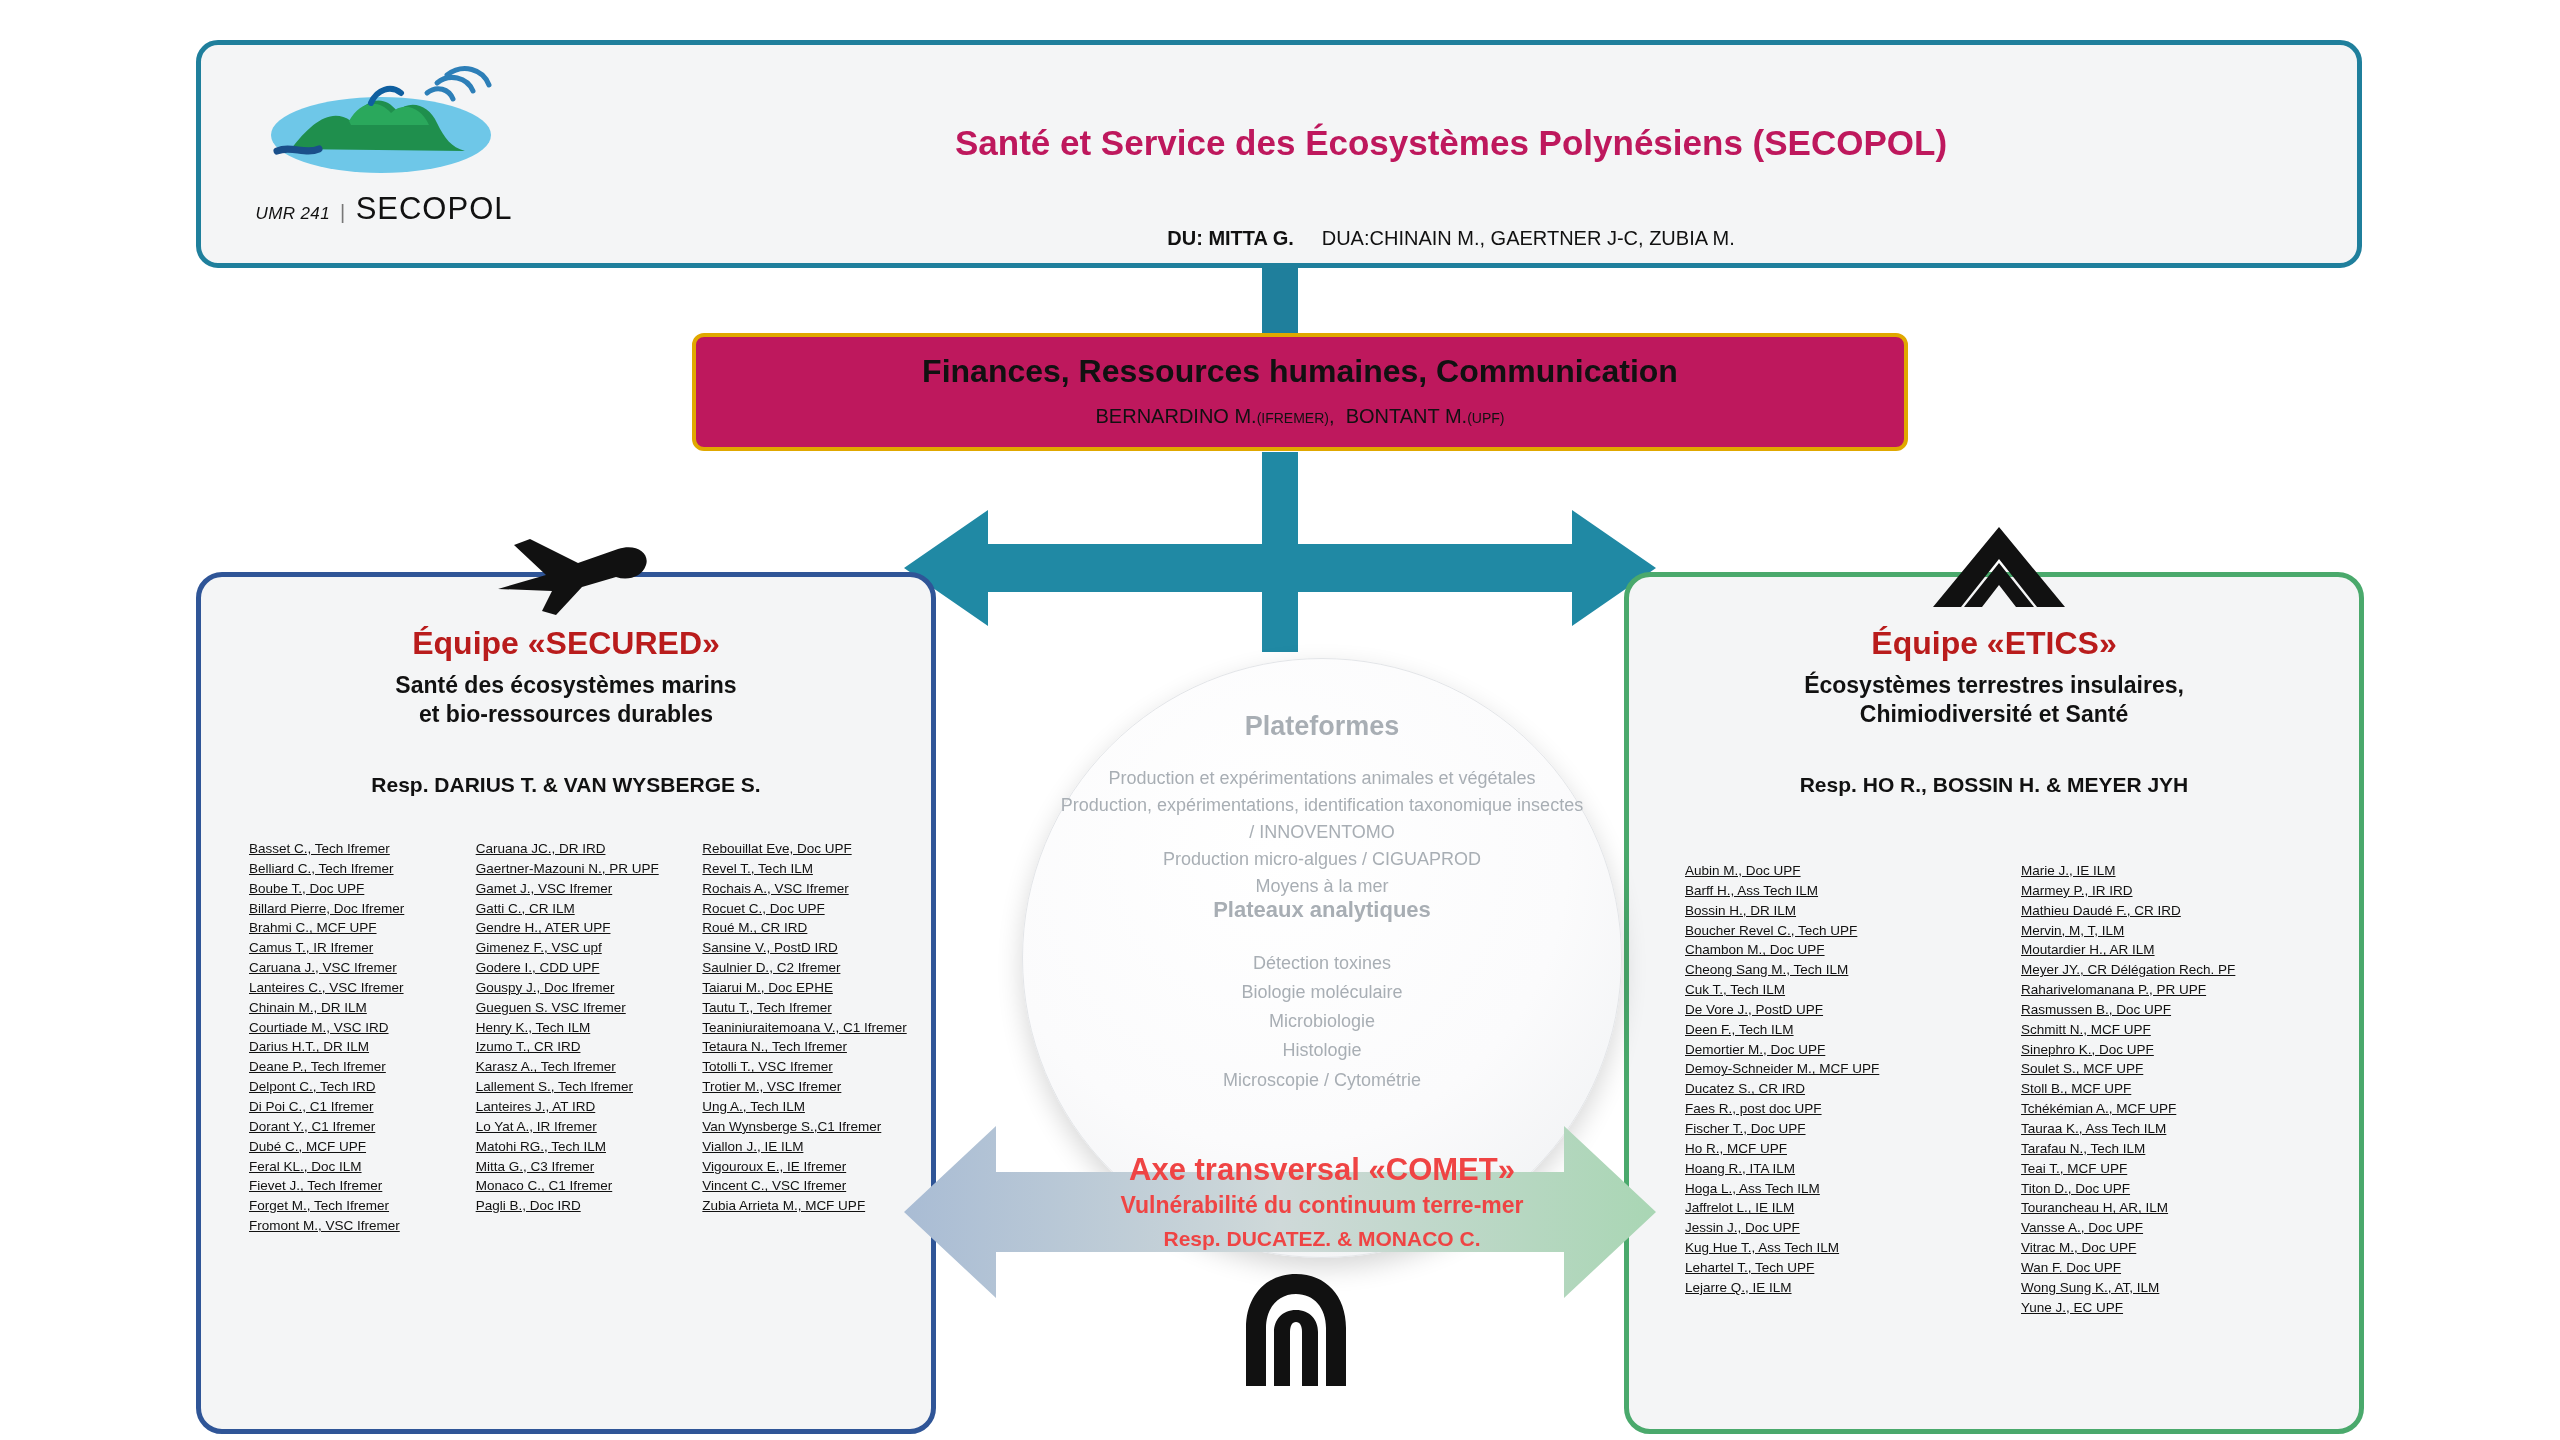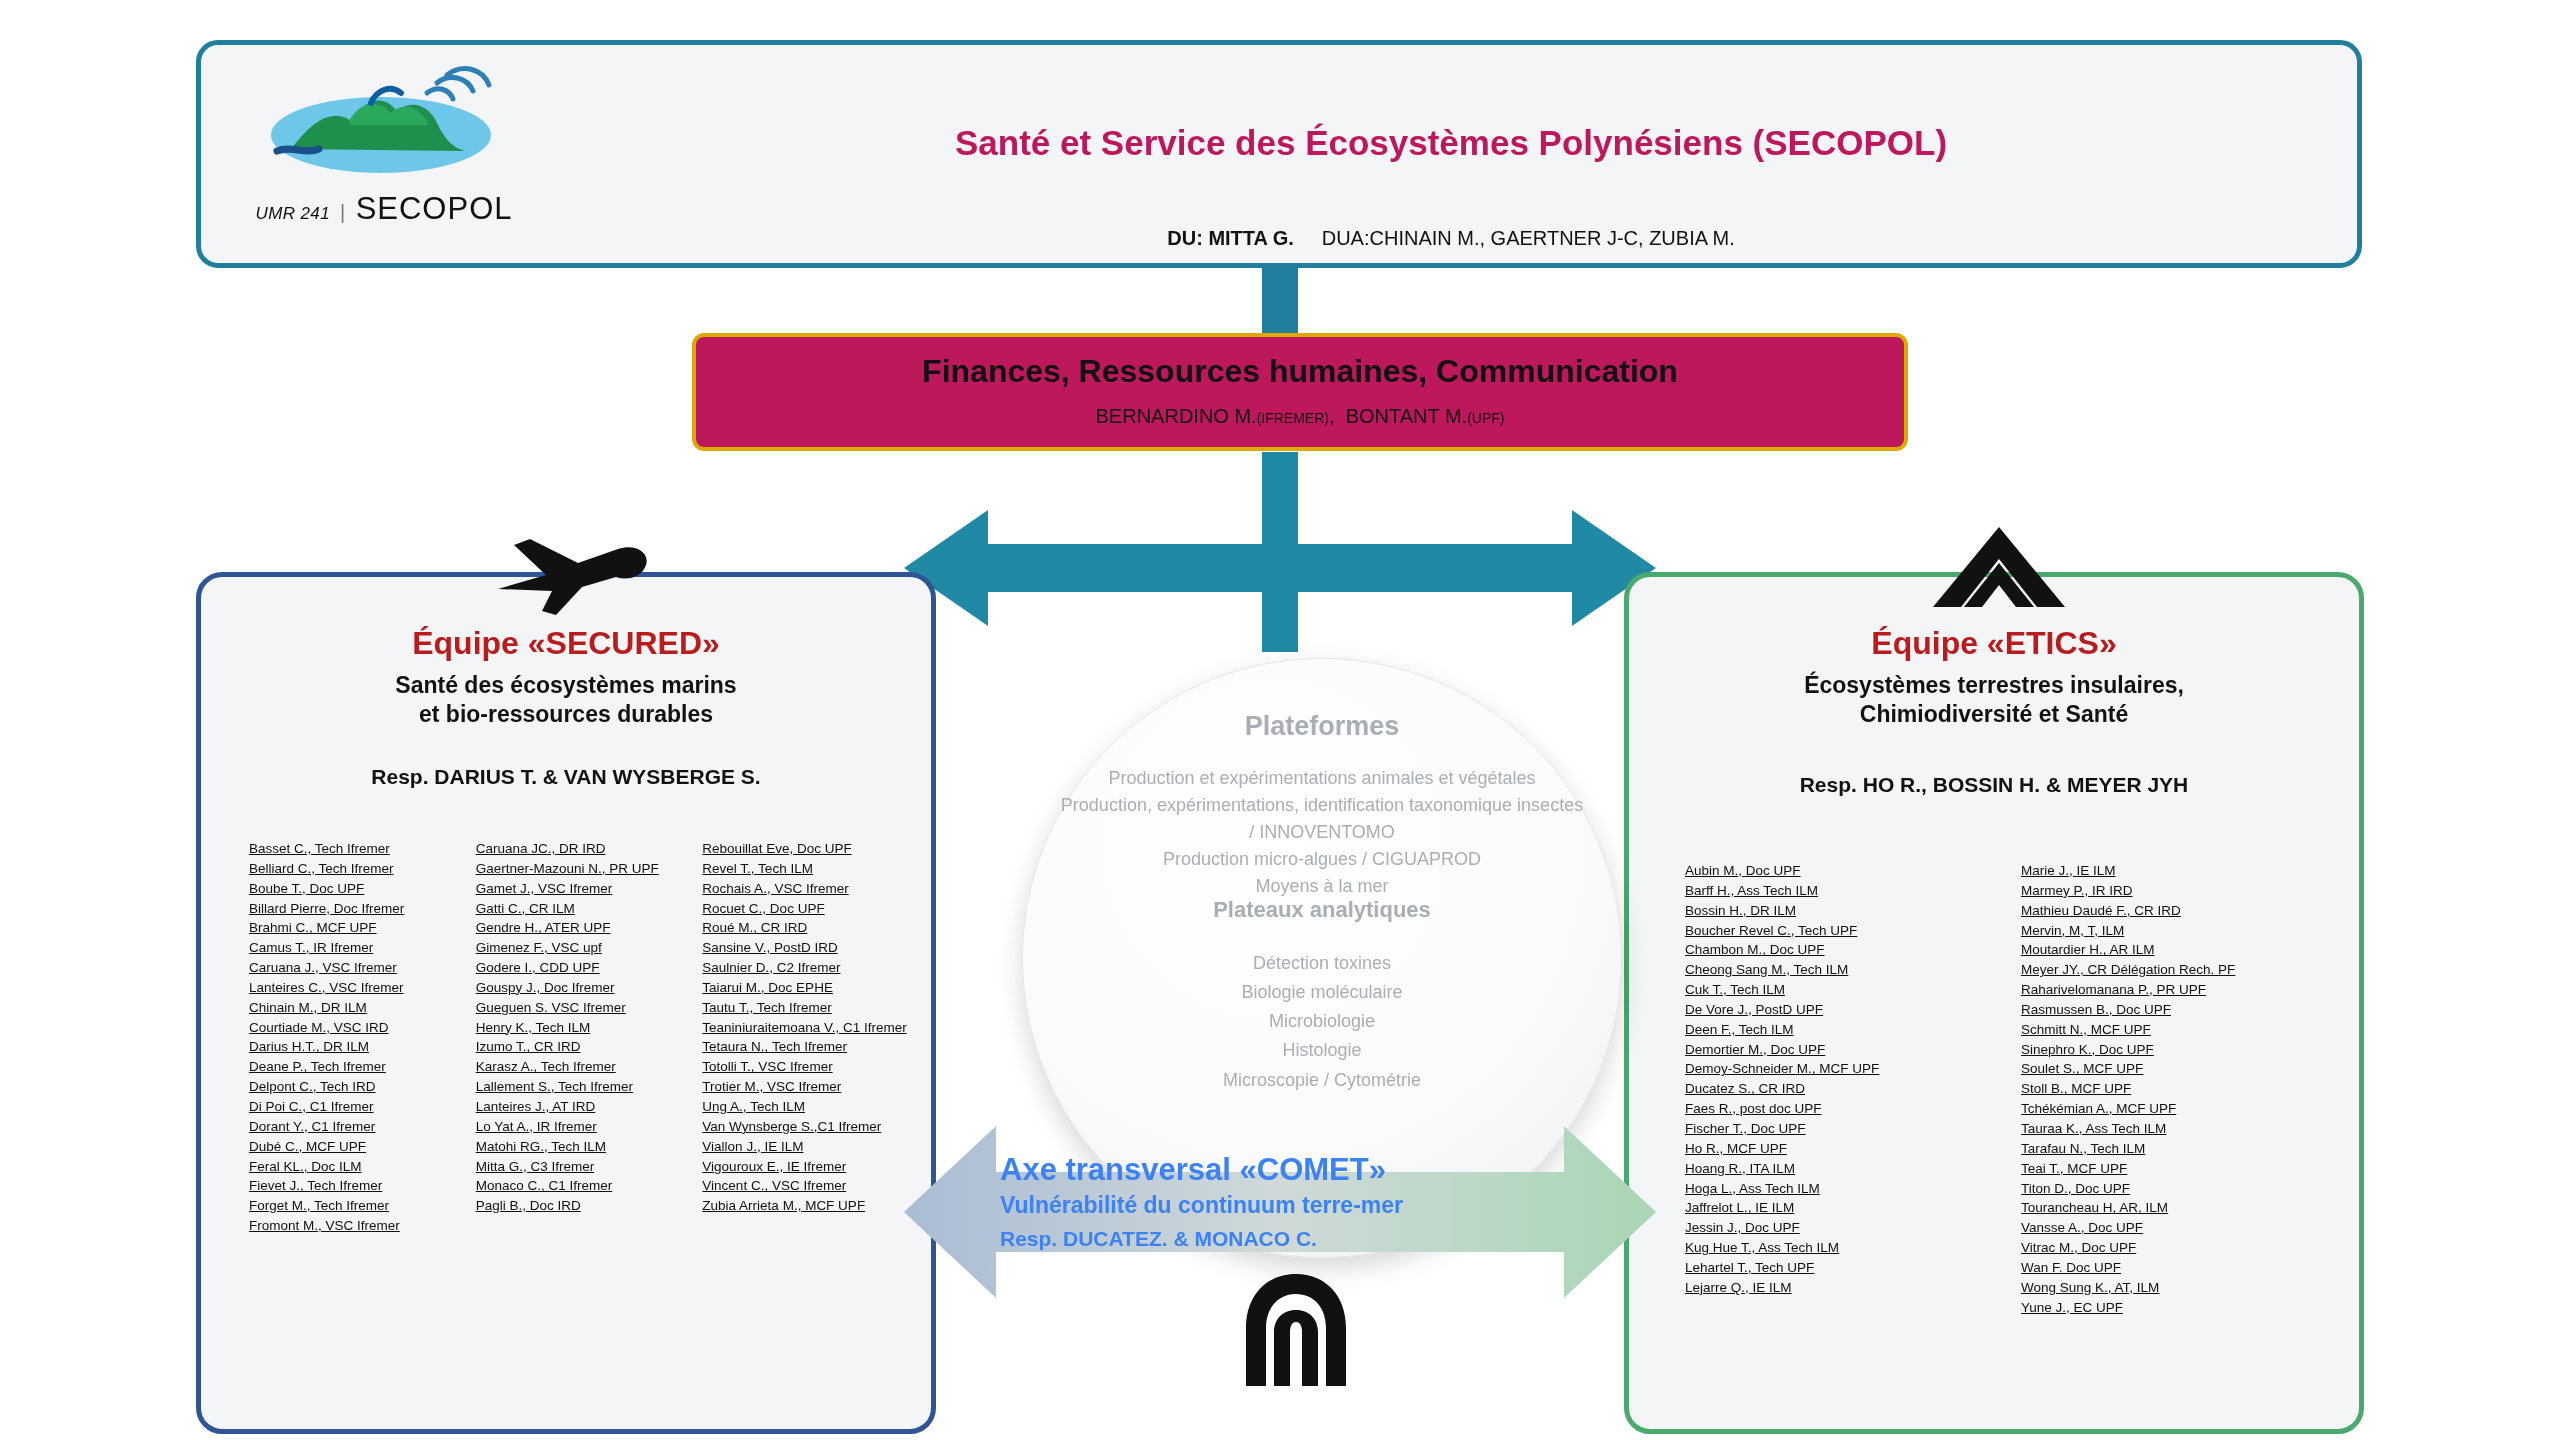--- a/index.html
+++ b/index.html
@@ -157,21 +157,21 @@
     top: 94px;
     text-align: center;
     font-size: 23px;
     font-weight: bold;
     color: #111;
     line-height: 1.24;
   }
   .team-resp {
     position: absolute;
     left: 0; right: 0;
-    top: 188px;
+    top: 196px;
     text-align: center;
     font-size: 21px;
     font-weight: bold;
     color: #111;
   }
   .team-resp-right { top: 196px; }
 
   .members {
     position: absolute;
     top: 262px;
@@ -239,21 +239,22 @@
     line-height: 1.62;
   }
 
   
   .comet-arrow { position: absolute; left: 900px; top: 1112px; }
   .comet-text {
     position: absolute;
     left: 1000px;
     top: 1152px;
     width: 644px;
-    color: #3b82f6;
+    text-align: center;
+    color: #ef4444;
   }
   .comet-t1 { font-size: 31px; font-weight: bold; }
   .comet-t2 { font-size: 23px; font-weight: bold; margin-top: 4px; }
   .comet-t3 { font-size: 21px; font-weight: bold; margin-top: 8px; }
   .comet-icon {
     position: absolute;
     left: 1232px;
     top: 1268px;
     width: 128px;
     height: 128px;

